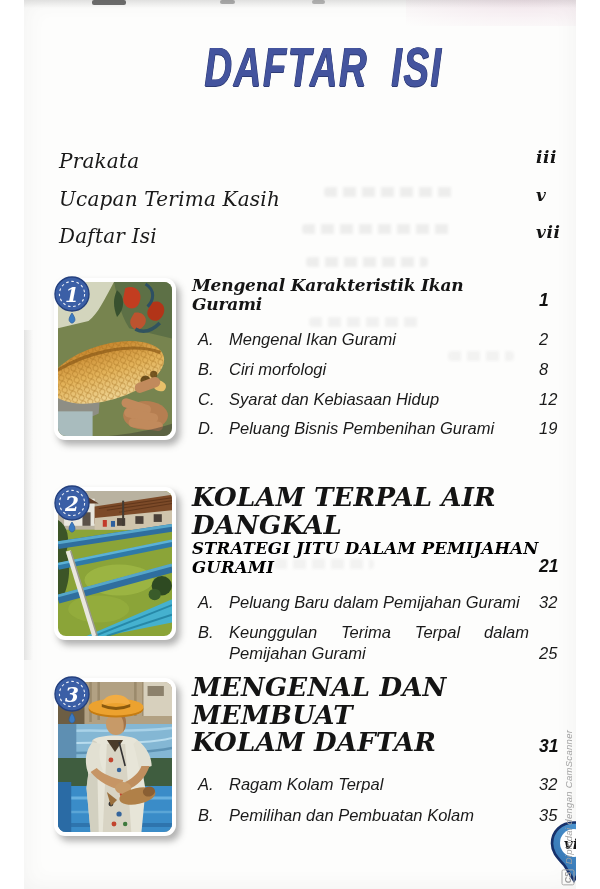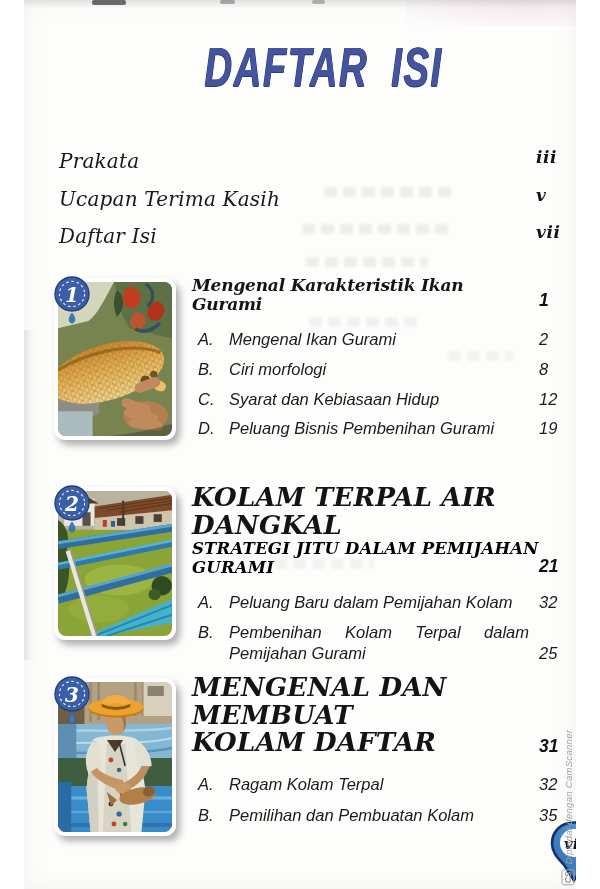--- a/index.html
+++ b/index.html
@@ -236,26 +236,26 @@
         </h2>
         <div class="ch-sub">
           <span class="tl">STRATEGI JITU DALAM PEMIJAHAN</span>
           <span class="tl">GURAMI</span>
         </div>
         <span class="ch-page" style="bottom:0;">21</span>
       </div>
       <ul class="items" style="margin-top:15px;">
         <li class="item">
           <span class="letter">A.</span>
-          <span class="item-text">Peluang Baru dalam Pemijahan Kolam</span>
+          <span class="item-text">Peluang Baru dalam Pemijahan Gurami</span>
           <span class="item-page">32</span>
         </li>
         <li class="item">
           <span class="letter">B.</span>
-          <span class="item-text">Pembenihan Kolam Terpal dalam Pemijahan Gurami</span>
+          <span class="item-text">Keunggulan Terima Terpal dalam Pemijahan Gurami</span>
           <span class="item-page">25</span>
         </li>
       </ul>
     </div>
   </section>
 
   <section class="chapter" style="top:674px;">
     <div class="photo-frame" style="top:4px;">
       <svg class="badge" width="46" height="58" viewBox="0 0 46 58">
         <circle cx="23" cy="20" r="17" fill="#3b5fa6" stroke="#24407e" stroke-width="1.4"></circle>

